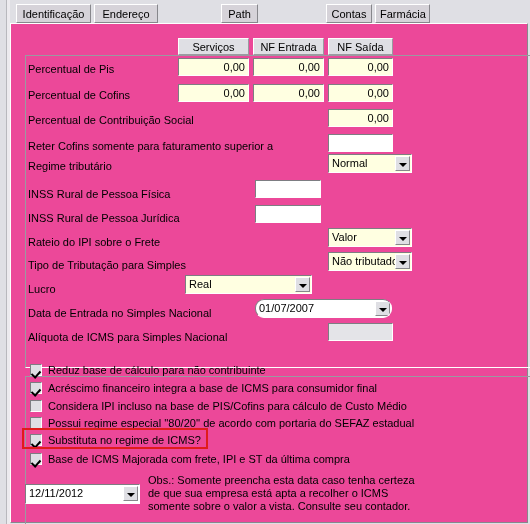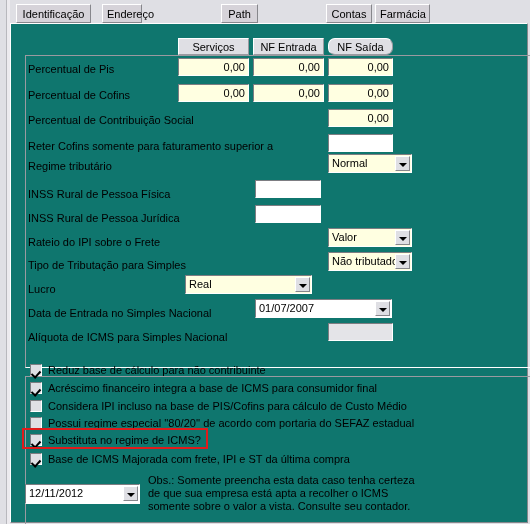--- a/index.html
+++ b/index.html
@@ -37,21 +37,21 @@
   .tab.active{
     top:1px;height:24px;line-height:22px;
     background:#e9e7eb;
     border-bottom:1px solid #e9e7eb;
     z-index:5;
     font-size:11.5px;
   }
   
   #tabpage{
     position:absolute;left:10px;top:23px;width:518px;height:500px;
-    background:#0f766e;
+    background:#ec4899;
     border-top:1px solid #ffffff;
     border-left:1px solid #ffffff;
     border-right:1px solid #87878c;
     border-bottom:1px solid #87878c;
     box-sizing:border-box;
   }
   
   #group-top{
     position:absolute;left:14px;top:31px;width:507px;height:313px;
     border-top:1px solid #9a9aa0;
@@ -161,35 +161,35 @@
 </head>
 <body>
 
 <div id="root">
 
   <div class="frame-left"></div>
   <div class="frame-left2"></div>
 
   <div id="tabstrip">
       <div class="tab" style="left: 6px; width: 75px;">Identificação</div>
-      <div class="tab" style="left: 92px; width: 40px;">Endereço</div>
+      <div class="tab" style="left: 84px; width: 64px;">Endereço</div>
       <div class="tab" style="left: 211px; width: 37px;">Path</div>
       <div class="tab" style="left: 316px; width: 46px;">Contas</div>
       <div class="tab" style="left: 365px; width: 55px; text-align: center;">Farmácia</div>
     </div>
 
   <div id="tabpage">
 
     <div id="group-top"></div>
     <div id="group-bottom"></div>
 
     <div id="tax-fields">
         <div class="colhdr" style="left: 167px; top: 14px; width: 71px;">Serviços</div>
         <div class="colhdr" style="left: 242px; top: 14px; width: 71px;">NF Entrada</div>
-        <div class="colhdr" style="left: 317px; top: 14px; width: 65px; border-radius: 7px;">NF Saída</div>
+        <div class="colhdr" style="left: 317px; top: 14px; width: 65px;">NF Saída</div>
         <div class="lbl" style="left: 17px; top: 39px;">Percentual de Pis</div>
         <div class="txt" style="left: 167px; top: 34px; width: 71px;">0,00</div>
         <div class="txt" style="left: 242px; top: 34px; width: 71px;">0,00</div>
         <div class="txt" style="left: 317px; top: 34px; width: 65px;">0,00</div>
         <div class="lbl" style="left: 17px; top: 65px;">Percentual de Cofins</div>
         <div class="txt" style="left: 167px; top: 60px; width: 71px;">0,00</div>
         <div class="txt" style="left: 242px; top: 60px; width: 71px;">0,00</div>
         <div class="txt" style="left: 317px; top: 60px; width: 65px;">0,00</div>
         <div class="lbl" style="left: 17px; top: 90px;">Percentual de Contribuição Social</div>
         <div class="txt" style="left: 317px; top: 85px; width: 65px;">0,00</div>
@@ -209,21 +209,21 @@
         <div class="combo" style="left: 317px; top: 228px; width: 84px;">
           <span class="cval">Não tributado</span>
           <span class="arrowbtn"></span>
         </div>
         <div class="lbl" style="left: 17px; top: 259px;">Lucro</div>
         <div class="combo" style="left: 174px; top: 251px; width: 127px;">
           <span class="cval">Real</span>
           <span class="arrowbtn"></span>
         </div>
         <div class="lbl" style="left: 17px; top: 283px;">Data de Entrada no Simples Nacional</div>
-        <div class="combo white" style="left: 244px; top: 275px; width: 137px;">
+        <div class="combo white" style="left: 244px; top: 275px; width: 137px; border-radius: 9px;">
           <span class="cval">01/07/2007</span>
           <span class="arrowbtn"></span>
         </div>
         <div class="lbl" style="left: 17px; top: 164px;">INSS Rural de Pessoa Física</div>
         <div class="txt white left" style="left: 244px; top: 156px; width: 66px;"></div>
         <div class="lbl" style="left: 17px; top: 188px;">INSS Rural de Pessoa Jurídica</div>
         <div class="txt white left" style="left: 244px; top: 181px; width: 66px;"></div>
         <div class="lbl" style="left: 17px; top: 307px;">Alíquota de ICMS para Simples Nacional</div>
         <div class="txt gray left" style="left: 317px; top: 299px; width: 65px;"></div>
       </div>

